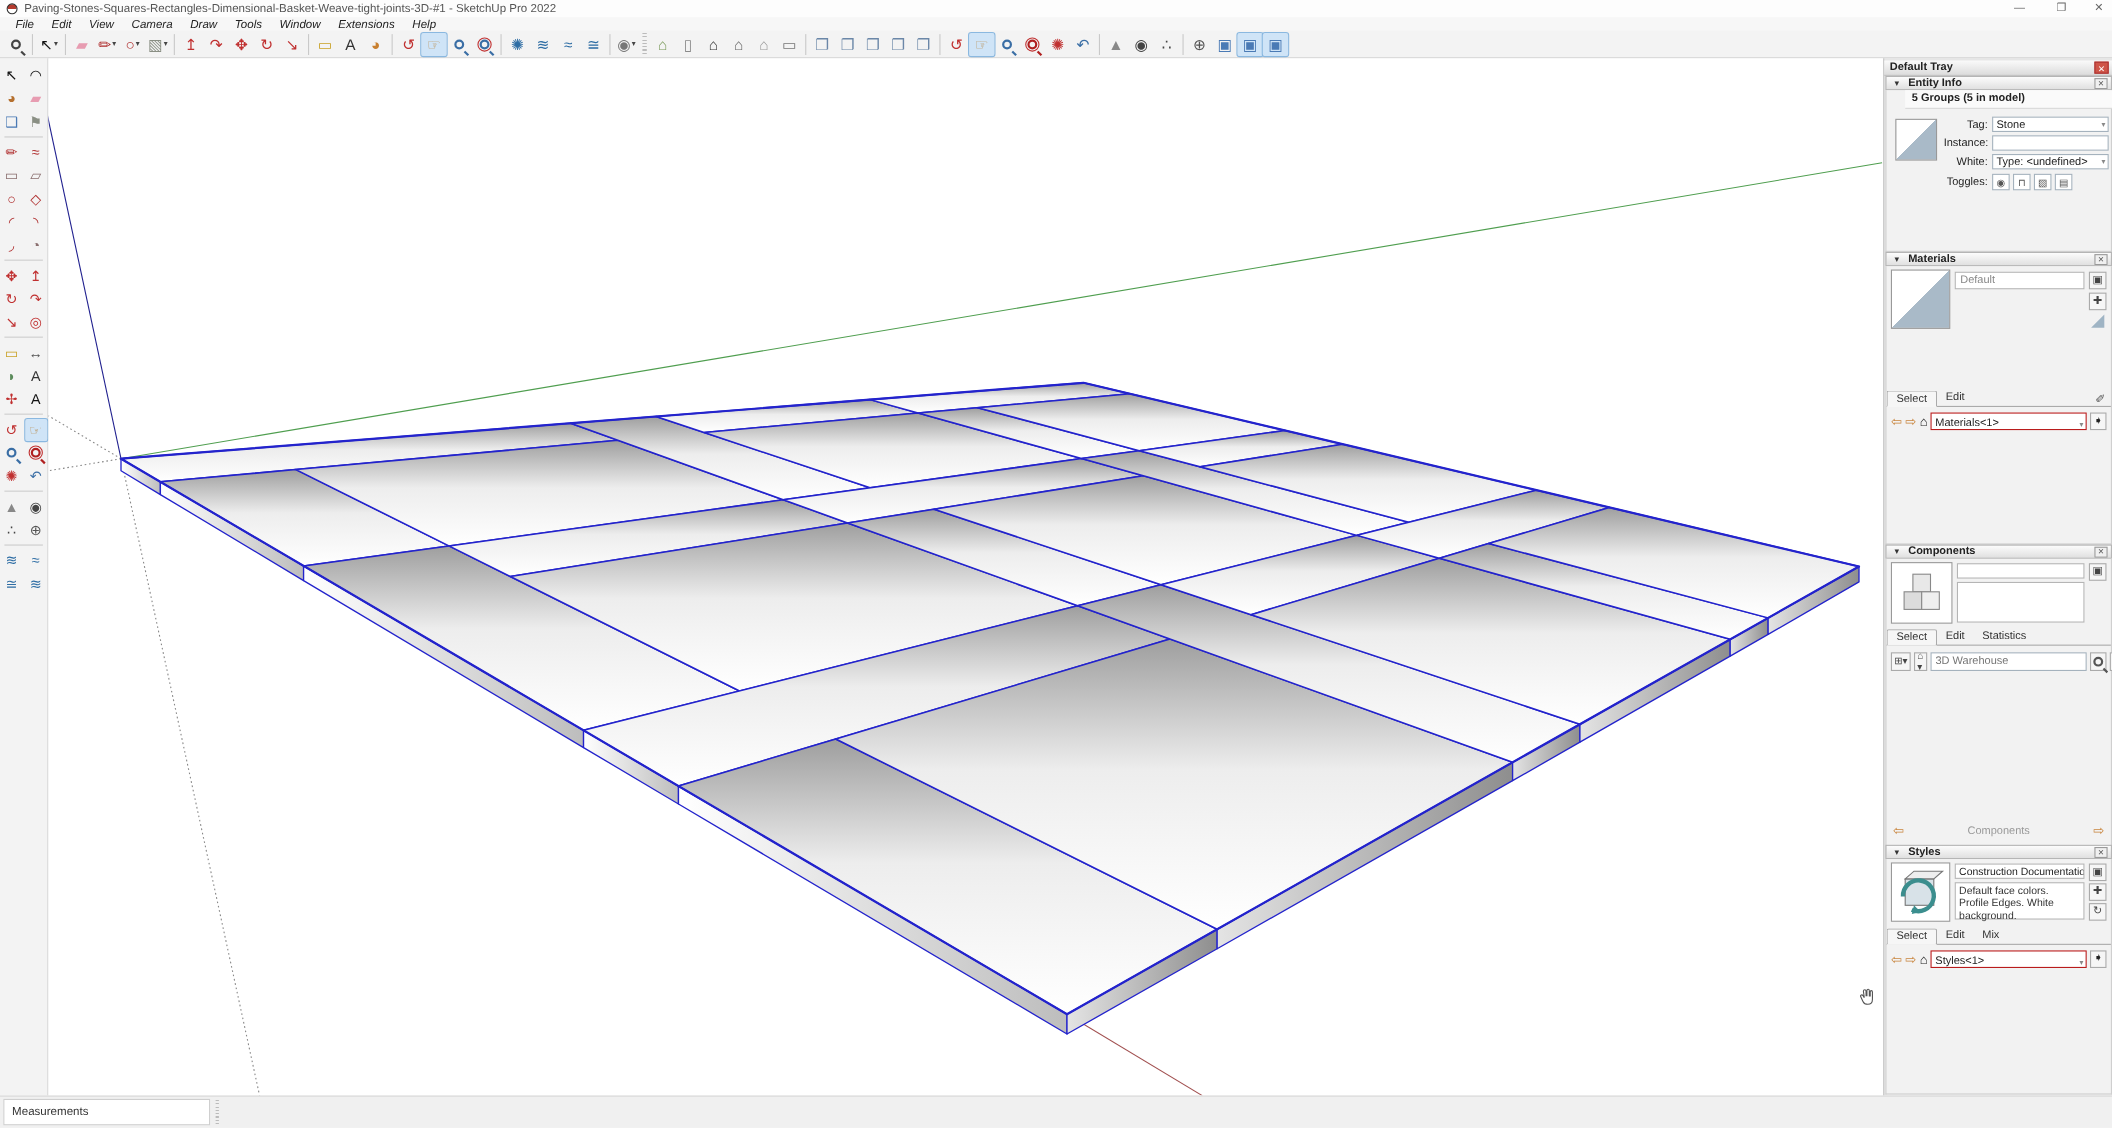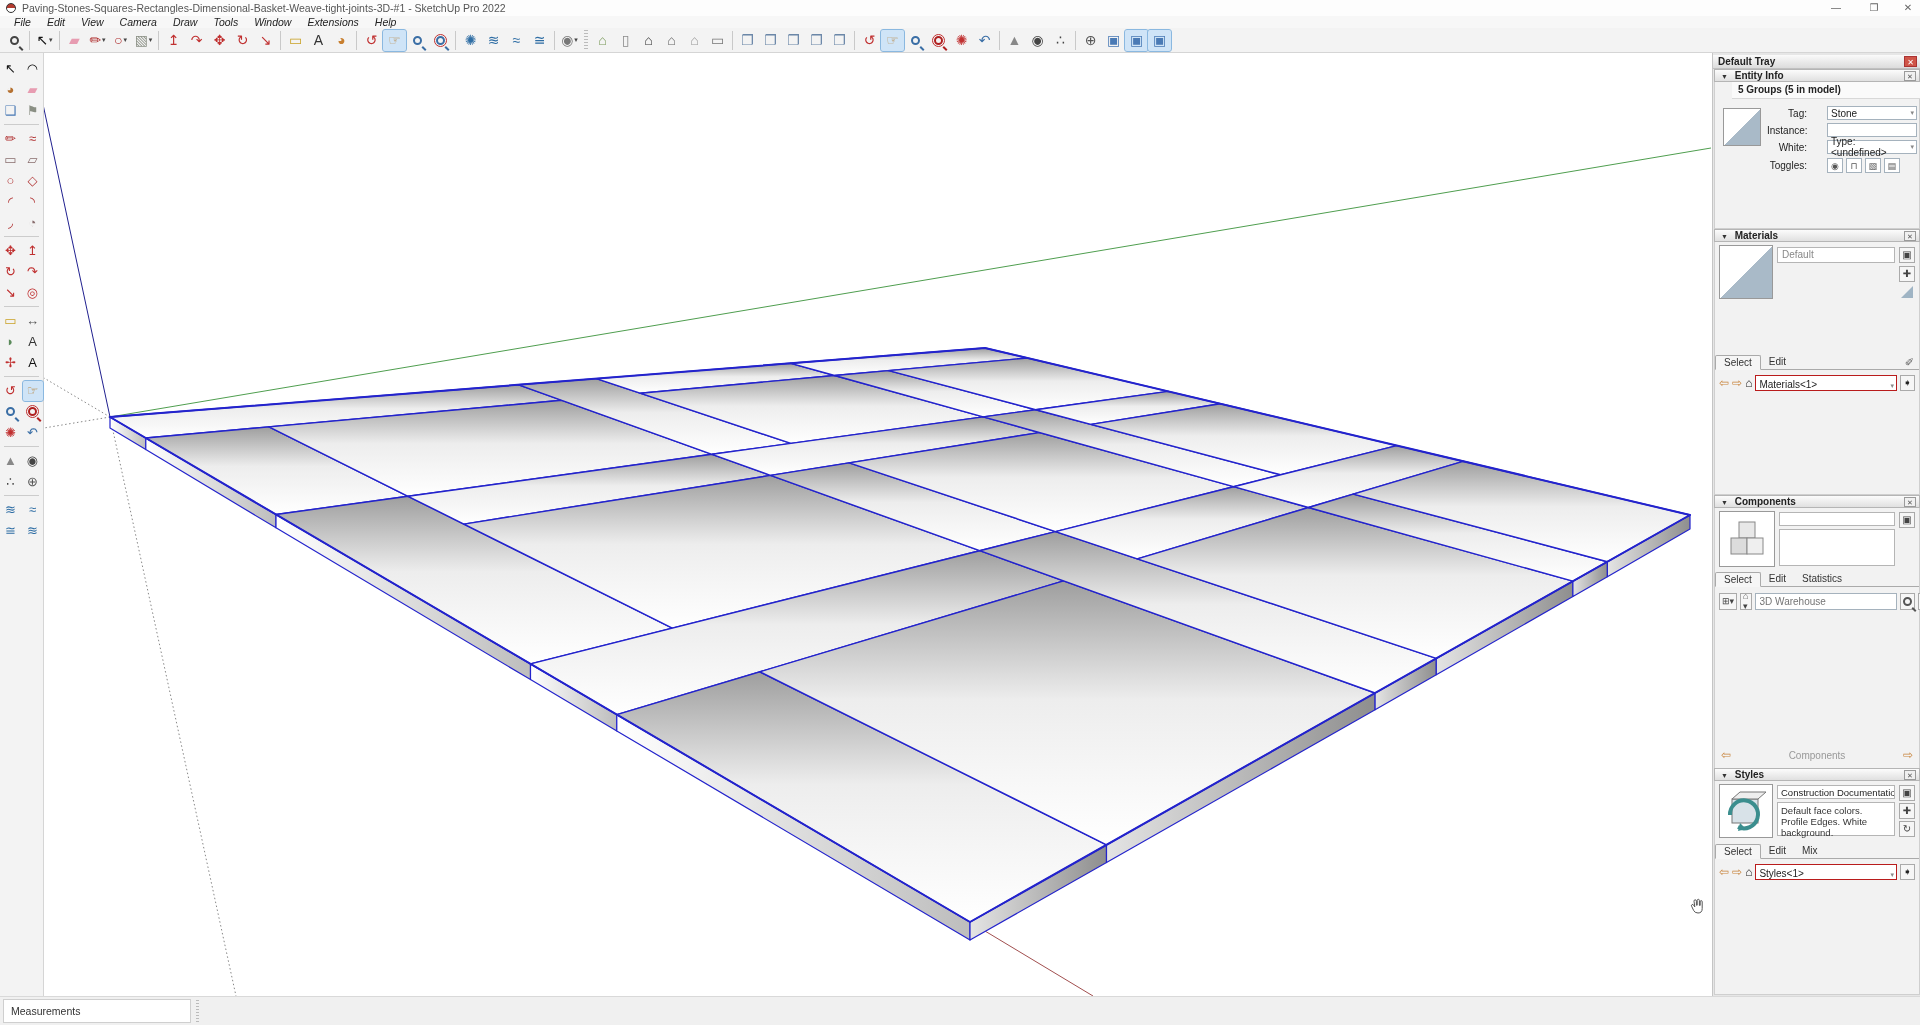--- a/index.html
+++ b/index.html
@@ -70,21 +70,21 @@
   .sec-title { font-weight:bold; font-size:10px; color:#222; }
   .sec-close { position:absolute; right:3px; top:1px; width:12px; height:10px; border:1px solid #9a9a9a;
     background:#f0f0f0; color:#555; font-size:7px; text-align:center; line-height:9px; }
   .sec-pane { position:absolute; left:1px; width:206px; background:#f2f2f2; border:1px solid #cfcfcf; border-top:none; }
 
   #ei-pane { top:29px; height:147px; }
   #ei-summary { position:absolute; left:17px; top:0; width:204px; height:17px; background:#fafafa;
     border-bottom:1px solid #d8d8d8; font-weight:bold; line-height:16px; padding-left:6px; }
   #ei-thumb { position:absolute; left:8px; top:26px; width:38px; height:38px; border:1px solid #999;
     background:linear-gradient(135deg,#ffffff 50%,#a9bac8 50%); }
-  .ei-row { position:absolute; left:52px; width:150px; height:14px; display:flex; align-items:center;gap:16px; }
+  .ei-row { position:absolute; left:52px; width:150px; height:14px; display:flex; align-items:center; }
   .ei-label { width:44px; text-align:right; padding-right:4px; color:#222; }
   .ei-ctl { flex:1; height:14px; background:#fff; border:1px solid #a5b2bd; display:flex;
     align-items:center; padding:0 3px; position:relative; }
   .combo-arrow { position:absolute; right:2px; font-size:7px; color:#888; }
   #ei-toggles { display:flex; gap:3px; }
   .tg-btn { width:16px; height:15px; background:#fff; border:1px solid #a5b2bd; font-size:9px;
     text-align:center; line-height:14px; color:#555; }
 
   #mat-header { top:176px; } #mat-pane { top:189px; height:253px; }
   .prev-box { position:absolute; left:4px; top:3px; width:54px; height:54px; border:1px solid #999;

